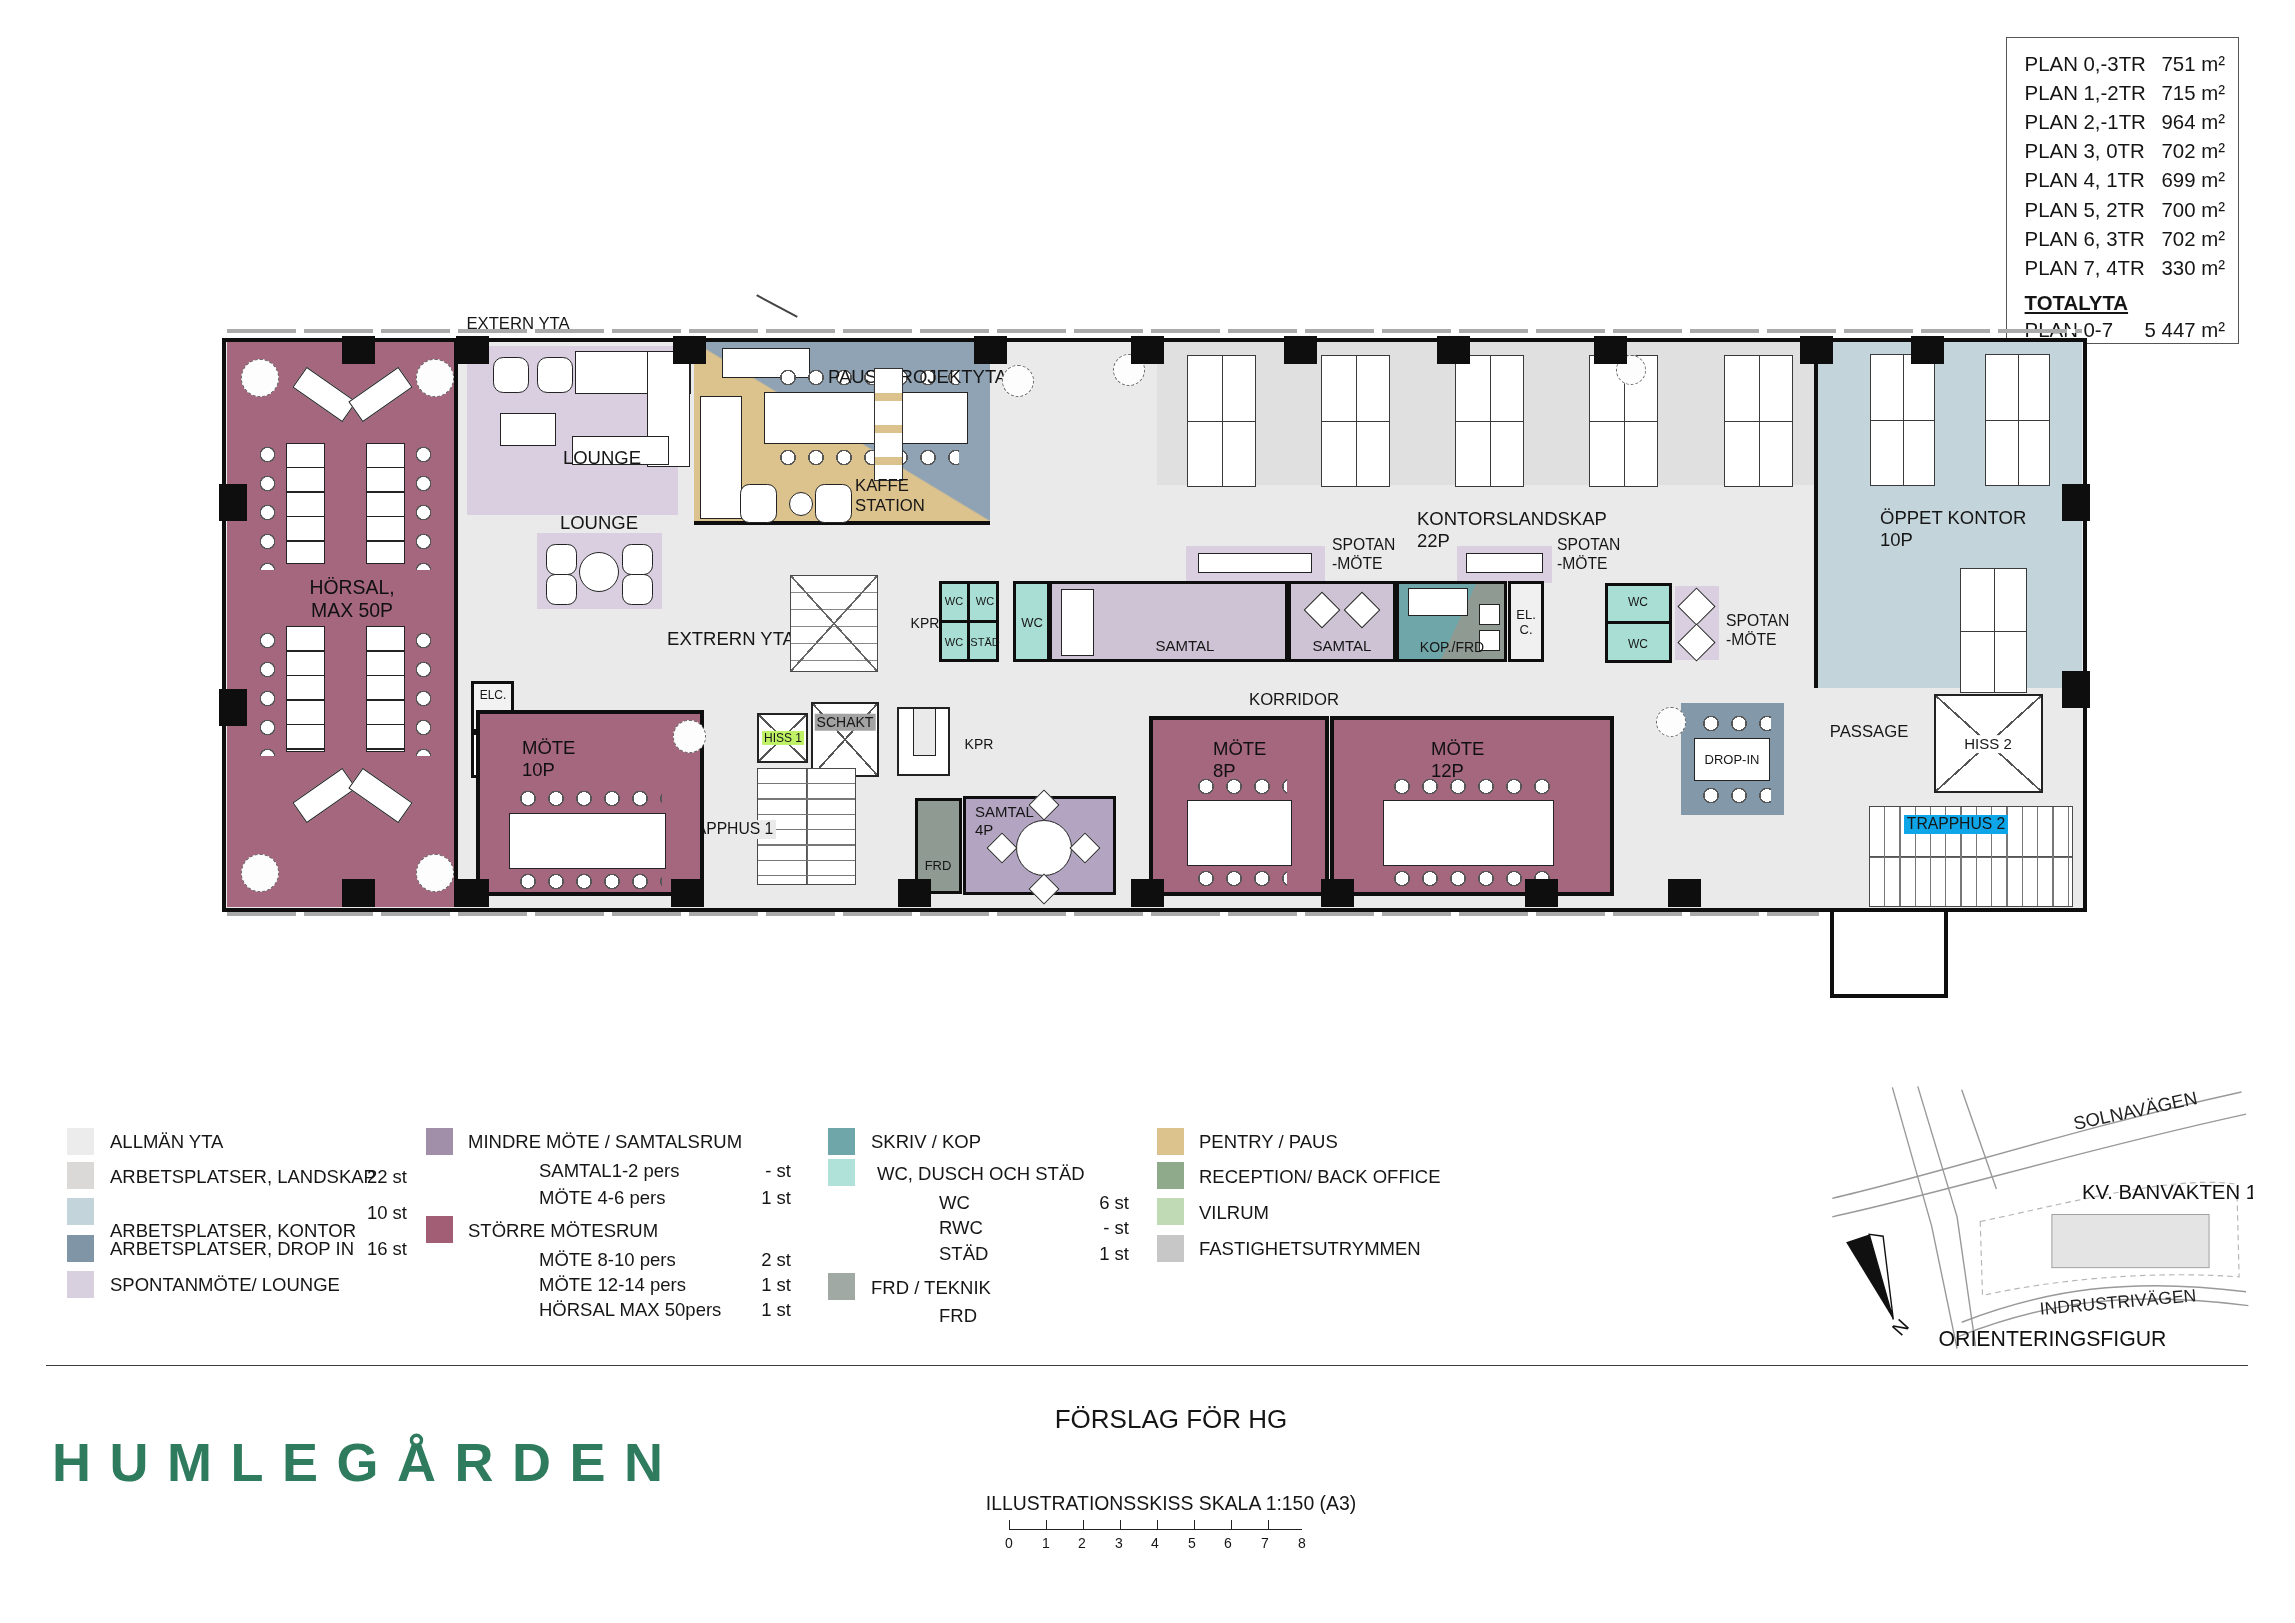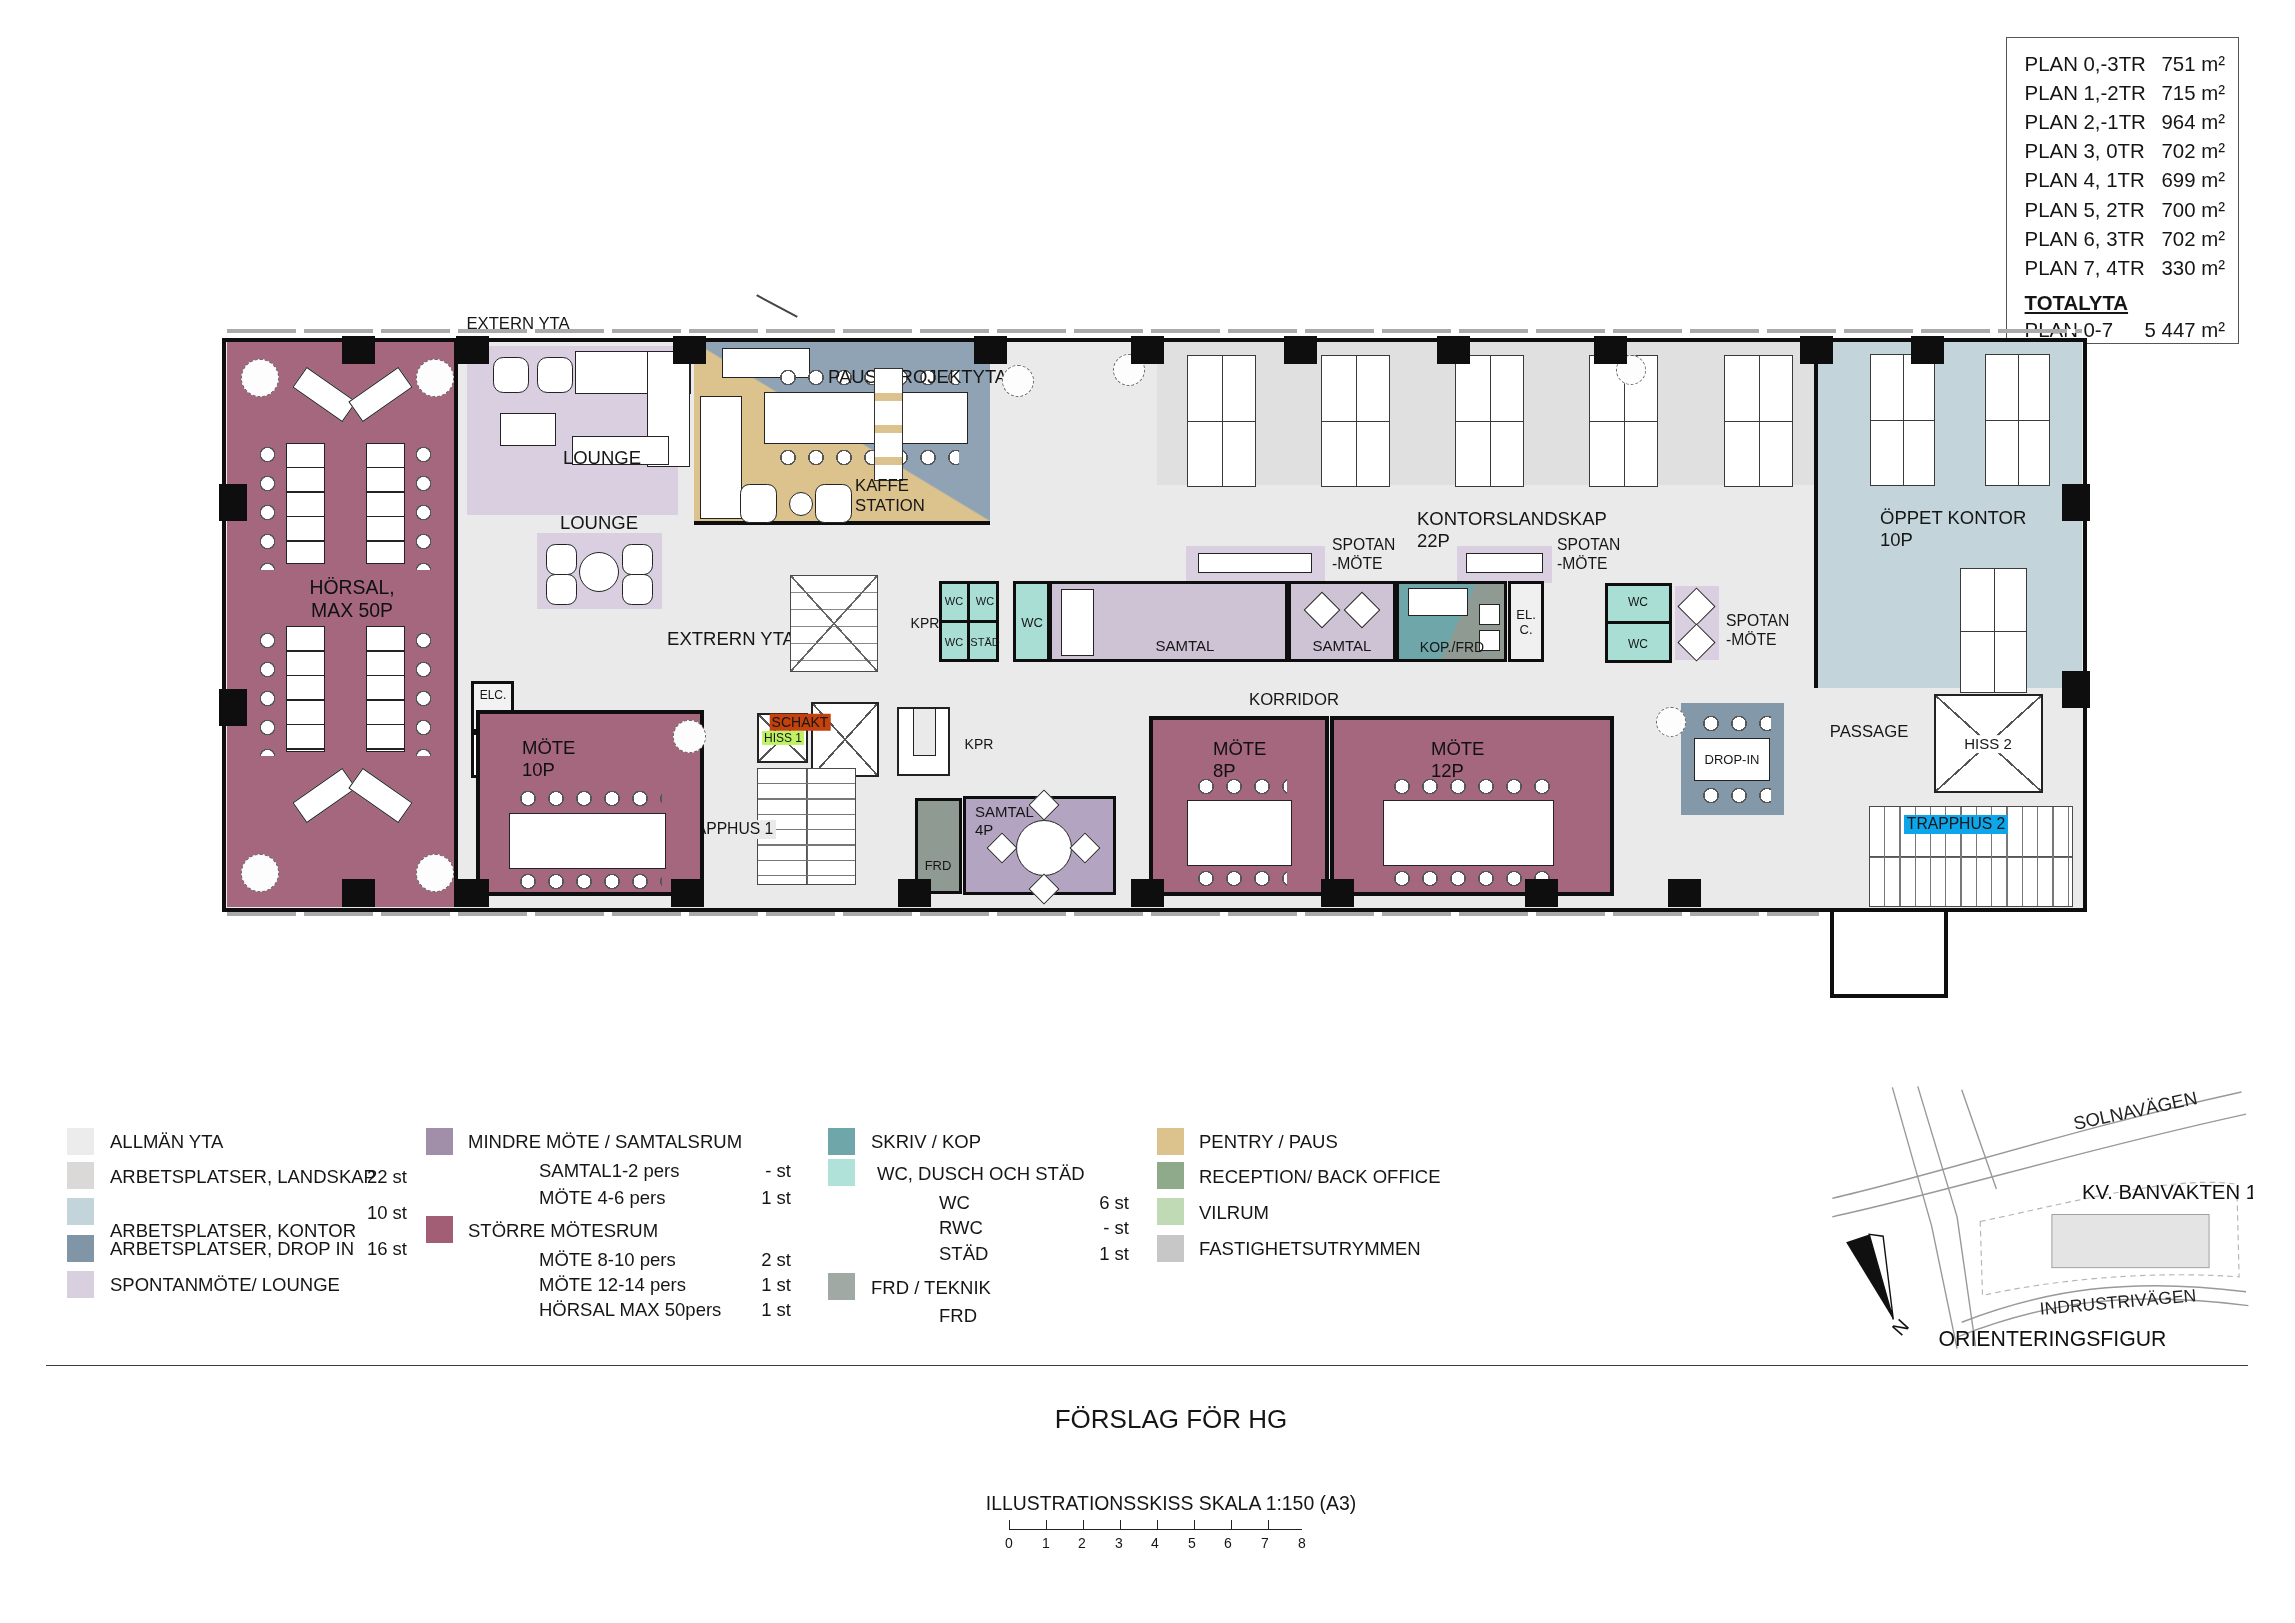--- a/index.html
+++ b/index.html
@@ -205,21 +205,21 @@
 -MÖTE</div>
 
   <div class="rm" style="left:471px;top:681px;width:43px;height:51px;background:#F2F2F2;border:3.7px solid #0e0e0e"></div>
   <div class="lbl f26 ctr" style="left:493px;top:695px">ELC.</div>
   <div class="rm" style="left:471px;top:732px;width:43px;height:46px;background:#fff;border:3.7px solid #0e0e0e"></div>
 
   <div class="stx" style="left:790px;top:575px;width:88px;height:97px"></div>
   <div class="xbox" style="left:757px;top:713px;width:51px;height:50px"></div>
   <div class="lbl f26 ctr" style="left:783px;top:738px;background:#bef264;padding:0 1.9px">HISS 1</div>
   <div class="xbox" style="left:811px;top:702px;width:68px;height:75px"></div>
-  <div class="lbl f30 ctr" style="left:800px;top:722px;background:#c2410c;padding:0 1.9px">SCHAKT</div>
+  <div class="lbl f30 ctr" style="left:845px;top:722px;background:#a3a3a3;padding:0 1.9px">SCHAKT</div>
   <div class="rm" style="left:897px;top:707px;width:53px;height:69px;background:#fff;border:2.8px solid #222">
     <div class="abs" style="left:14px;top:0;width:21px;height:46px;background:#EAEAEA;border:1.9px solid #222;border-top:none"></div>
   </div>
   <div class="lbl f30 ctr" style="left:979px;top:744px">KPR</div>
   <div class="stv" style="left:757px;top:768px;width:99px;height:117px;background-image:repeating-linear-gradient(to bottom,transparent 0 14px,#777 14px 15.3px),linear-gradient(#555,#555);background-size:100% 100%,1.9px 100%;background-position:0 0,center 0;background-repeat:repeat,no-repeat"></div>
   <div class="lbl f34" style="left:672px;top:820px;background:#EAEAEA;padding:0 2.8px">TRAPPHUS 1</div>
 
   <div class="rm" style="left:476px;top:710px;width:228px;height:186px;background:#A4677D;border:4.2px solid #0e0e0e"></div>
   <div class="lbl f40" style="left:522px;top:737px;color:#101010">MÖTE
 10P</div>
@@ -367,20 +367,21 @@
     <text x="560" y="262" font-size="44" fill="#111">KV. BANVAKTEN 1</text>
     <text x="470" y="512" font-size="38" fill="#222" transform="rotate(-5 470 512)">INDRUSTRIVÄGEN</text>
     <polygon points="50,355 100,338 152,522" fill="#101010"></polygon>
     <polygon points="100,338 152,522 130,342" fill="#fff" stroke="#101010" stroke-width="3"></polygon>
     <text x="168" y="560" font-size="42" fill="#111" transform="rotate(-48 168 560)">N</text>
     <text x="250" y="580" font-size="46" fill="#111">ORIENTERINGSFIGUR</text>
   </svg>
 
   <div class="abs" style="left:46px;top:1365px;width:2202px;height:1.4px;background:#3c3c3c"></div>
 
+  <div id="logo">HUMLEGÅRDEN</div>
 
   <div class="titleline f56" style="top:1404px">FÖRSLAG FÖR HG</div>
   <div class="titleline f42" style="top:1492px">ILLUSTRATIONSSKISS SKALA 1:150 (A3)</div>
 
   <div class="abs" style="left:1009px;top:1520px;width:293px;height:9.3px;border-bottom:1.4px solid #222;background:repeating-linear-gradient(90deg,#222 0 1.4px,transparent 1.4px 37px)"></div>
   <span class="scalenum" style="left:1009px">0</span>
   <span class="scalenum" style="left:1046px">1</span>
   <span class="scalenum" style="left:1082px">2</span>
   <span class="scalenum" style="left:1119px">3</span>
   <span class="scalenum" style="left:1155px">4</span>

